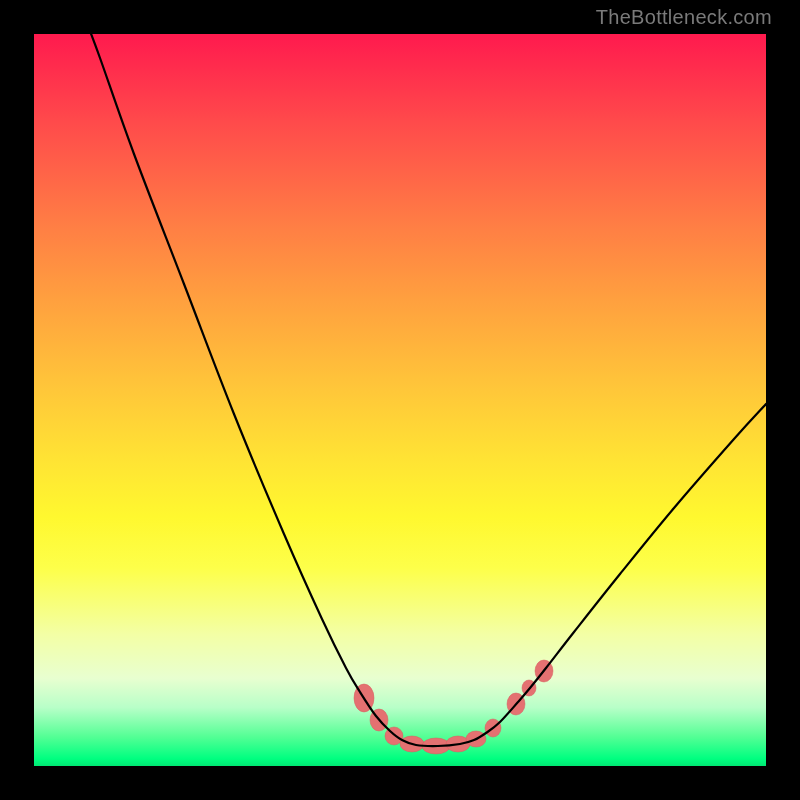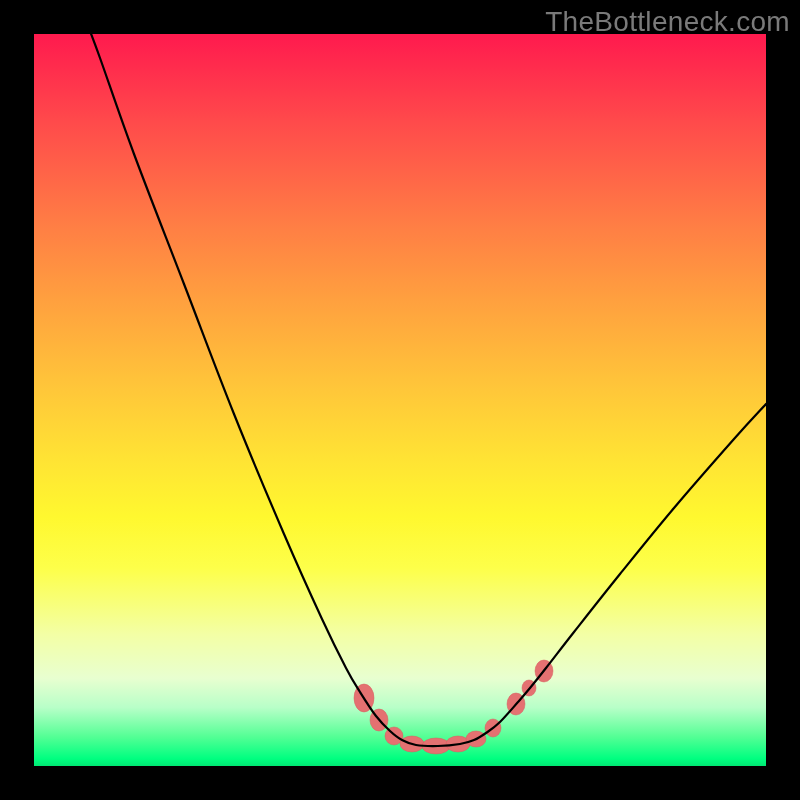--- a/index.html
+++ b/index.html
@@ -40,23 +40,23 @@
       #b8ffc8 92%,
       #54ff95 96%,
       #00ff80 99%,
       #00e873 100%
     );
     overflow: hidden;
   }
   .watermark {
     position: absolute;
     top: 6px;
-    right: 10px;
+    right: 28px;
     color: #7a7a7a;
-    font-size: 28px;
+    font-size: 20px;
     font-weight: 400;
     letter-spacing: 0.3px;
     z-index: 5;
   }
   svg.curve {
     position: absolute;
     left: 0;
     top: 0;
     width: 732px;
     height: 732px;

